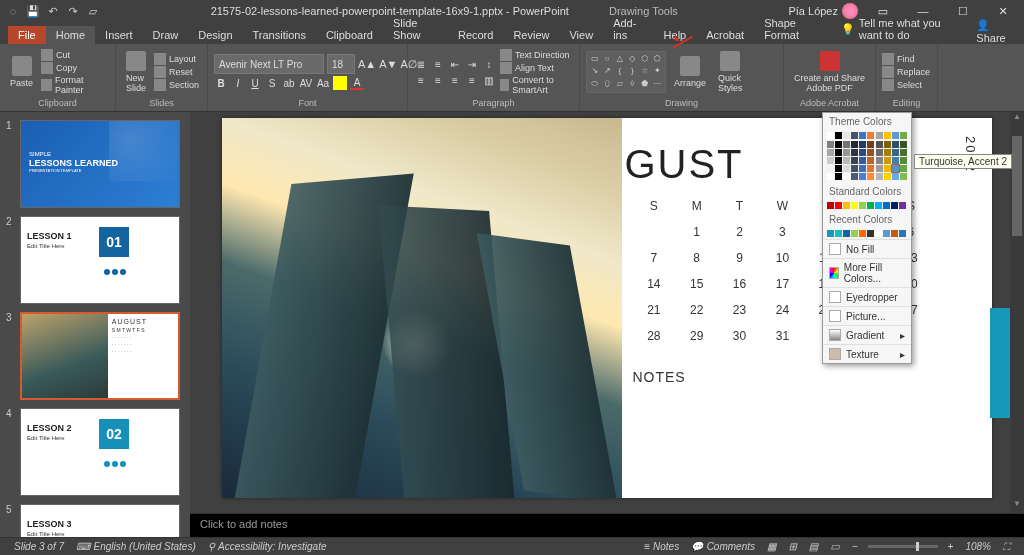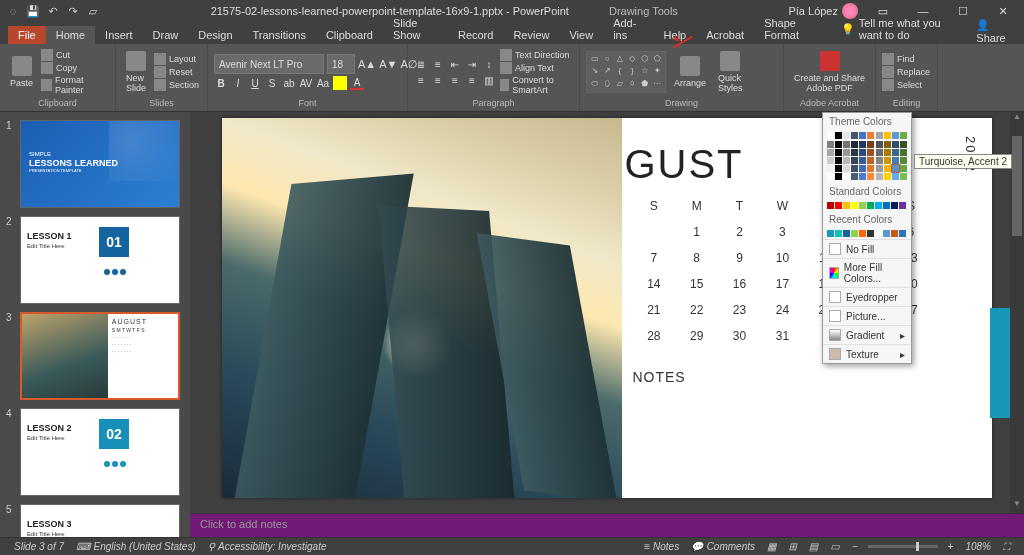--- a/index.html
+++ b/index.html
@@ -81,21 +81,21 @@
 .sun{position:absolute; left:160px; top:190px; width:70px; height:70px; border-radius:50%; background:radial-gradient(circle,#fff8e0 10%,rgba(255,240,200,.6) 40%,transparent 70%);}
 .slide-right { width:48%; padding: 20px 30px 10px 0; position:relative; color:#222;}
 .year-vert { position:absolute; right:14px; top:18px; writing-mode:vertical-rl; font-size:13px; color:#333; letter-spacing:2px;}
 .month-title { font-size:40px; font-weight:300; letter-spacing:2px; margin-bottom:8px; margin-top:4px; color:#222; padding-left:2px;}
 .calendar { display:grid; grid-template-columns:repeat(7,1fr); gap:4px 0; font-size:12px; text-align:center; color:#333; padding-left:10px; width:310px;}
 .calendar .dow { font-weight:400; padding:4px 0;}
 .calendar .day { padding:4px 0; font-weight:300;}
 .notes-label { margin-top:22px; font-size:14px; letter-spacing:1px; color:#333; font-weight:400; padding-left:10px;}
 .teal-block { position:absolute; background:#1699b8; width:28px; height:110px; }
 .teal1{ right:-26px; top:190px;}
-.notes-pane { height:24px; border-top:1px solid #333; background:#701a75; padding:4px 10px; font-size:11px; color:#999;}
+.notes-pane { height:24px; border-top:1px solid #333; background:#000000; padding:4px 10px; font-size:11px; color:#999;}
 
 
 .vscroll{ width:14px; background:#3a3a3a; display:flex; flex-direction:column;}
 .vscroll .track{flex:1; background:#3a3a3a; position:relative;}
 .vscroll .thumb-s{position:absolute; left:2px; right:2px; top:10px; height:100px; background:#666;}
 .vscroll .arr{height:14px; text-align:center; font-size:8px; color:#888;}
 
 
 .fill-dd { position:absolute; left:632px; top:0; width:90px; background:#f6f6f6; border:1px solid #999; color:#333; font-size:10px; z-index:50; box-shadow:2px 2px 6px rgba(0,0,0,.4);}
 .fill-dd .section-label{padding:3px 6px; color:#666; font-size:10px;}

